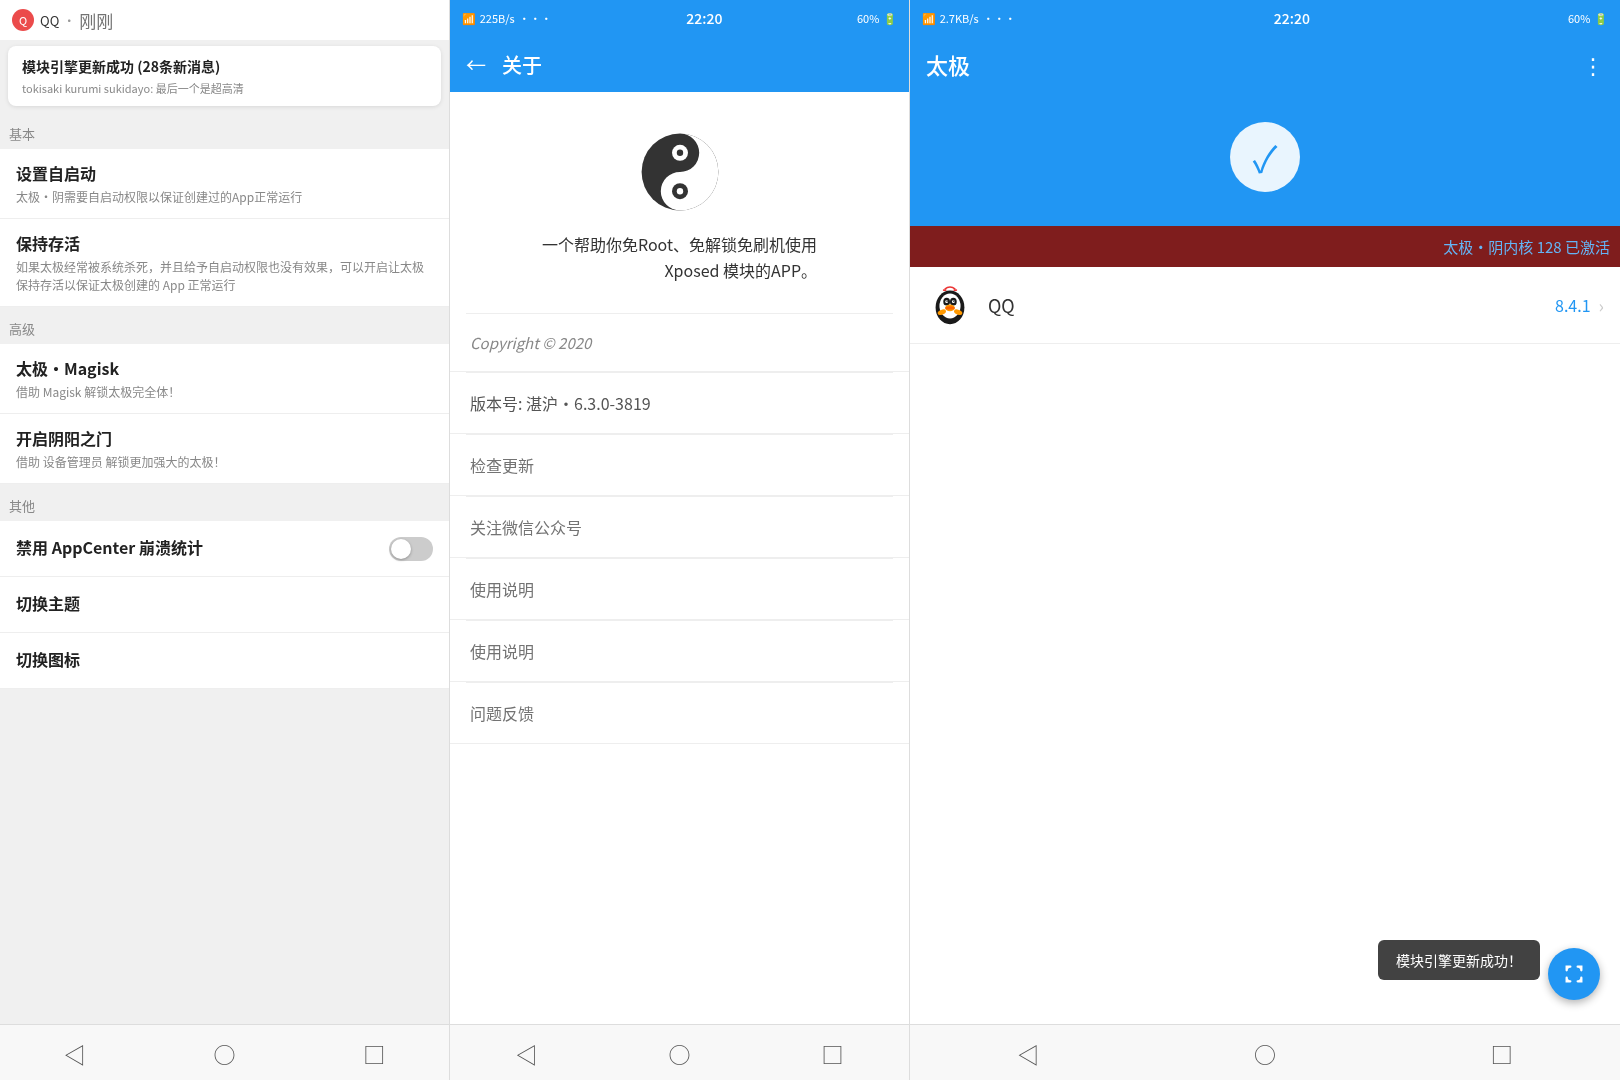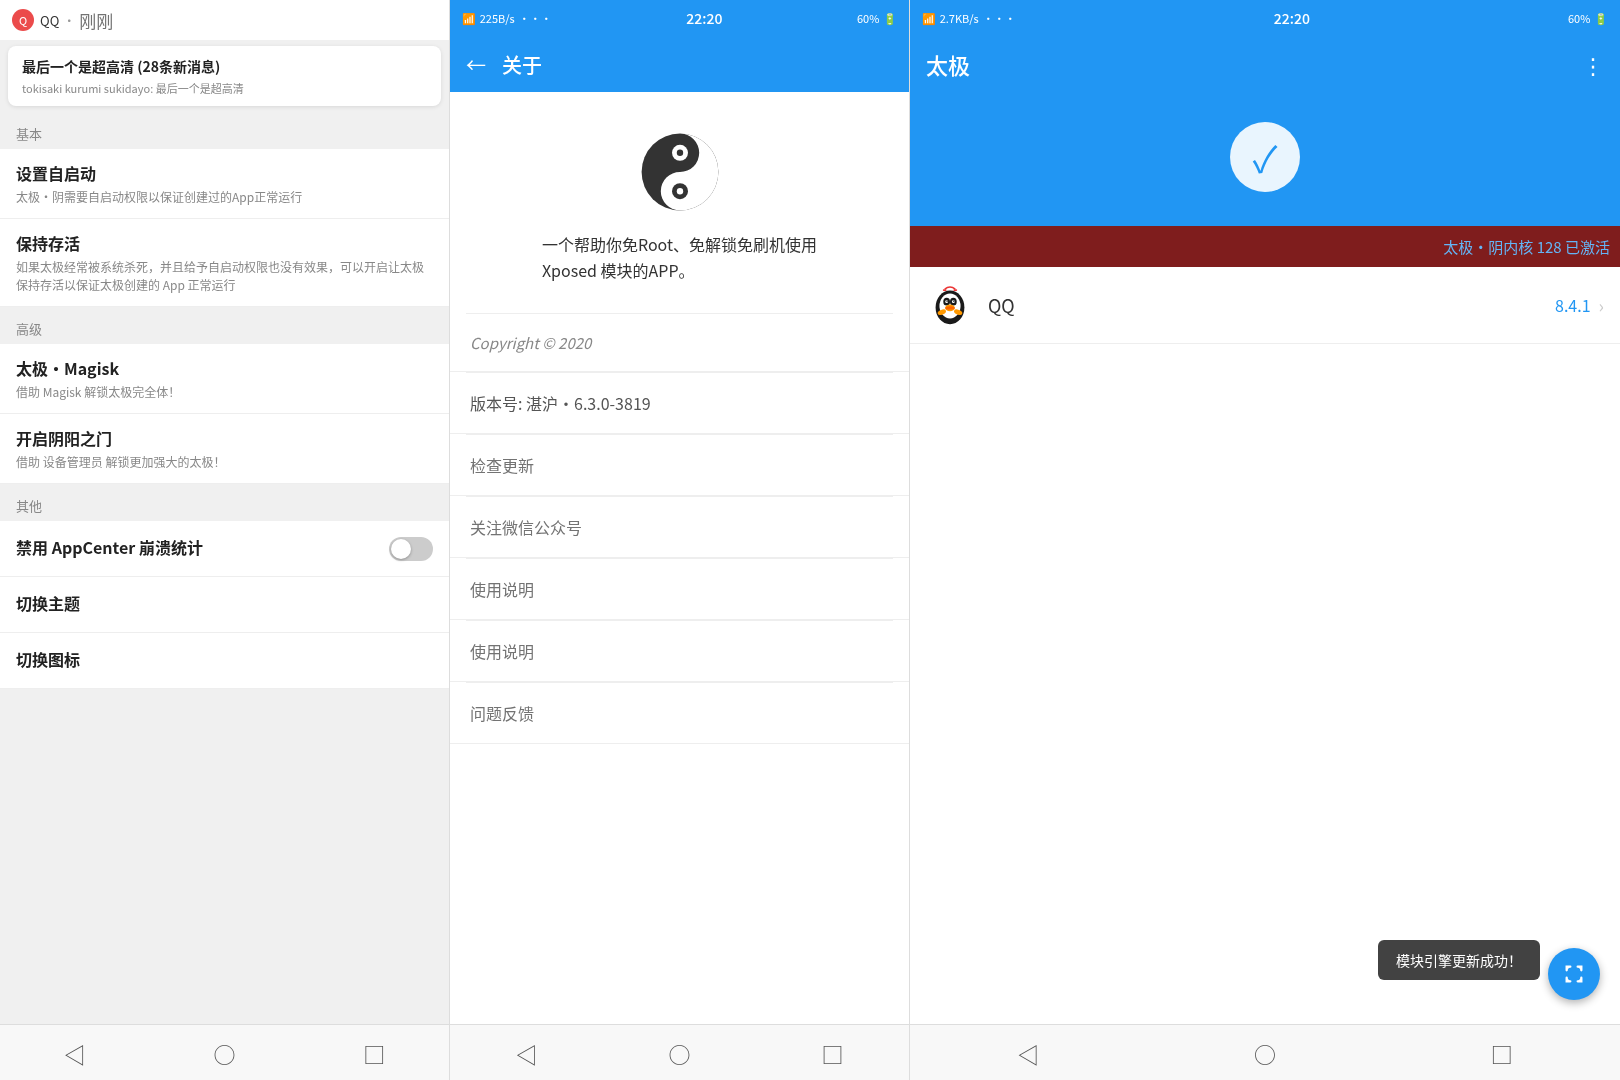--- a/index.html
+++ b/index.html
@@ -70,21 +70,21 @@
 
     
     .settings-list {
       flex: 1;
       background: #f0f0f0;
       overflow-y: auto;
     }
     .section-header {
       font-size: 13px;
       color: #888;
-      padding: 12px 16px 6px;
+      padding: 12px 9px 6px;
     }
     .settings-item {
       background: #fff;
       padding: 14px 16px;
       border-bottom: 1px solid #eee;
     }
     .settings-item.with-desc { padding: 12px 16px; }
     .settings-item .item-title {
       font-size: 16px;
       font-weight: bold;
@@ -182,21 +182,21 @@
       padding: 40px 20px 30px;
     }
     .yin-yang {
       width: 80px;
       height: 80px;
       margin-bottom: 20px;
     }
     .about-desc {
       font-size: 16px;
       color: #333;
-      text-align: left;
+      text-align: right;
       line-height: 1.6;
     }
     .about-divider {
       height: 1px;
       background: #eee;
       margin: 0 16px;
     }
     .about-list-item {
       padding: 18px 20px;
       border-bottom: 1px solid #eee;
@@ -376,21 +376,21 @@
 <div class="panel-left">
 
   <div class="status-bar-left">
     <div class="qq-icon">Q</div>
     <span class="qq-label">QQ</span>
     <span class="dot">·</span>
     <span class="time-label">刚刚</span>
   </div>
 
   <div class="notification-card">
-    <div class="notif-title">最后一个是超高清 (28条新消息)</div>
+    <div class="notif-title">模块引擎更新成功 (28条新消息)</div>
     <div class="notif-body">tokisaki kurumi sukidayo: 最后一个是超高清</div>
   </div>
 
   <div class="settings-list">
 
     <div class="section-header">基本</div>
     <div class="settings-item with-desc">
       <div class="item-title">设置自启动</div>
       <div class="item-desc">太极·阴需要自启动权限以保证创建过的App正常运行</div>
     </div>

